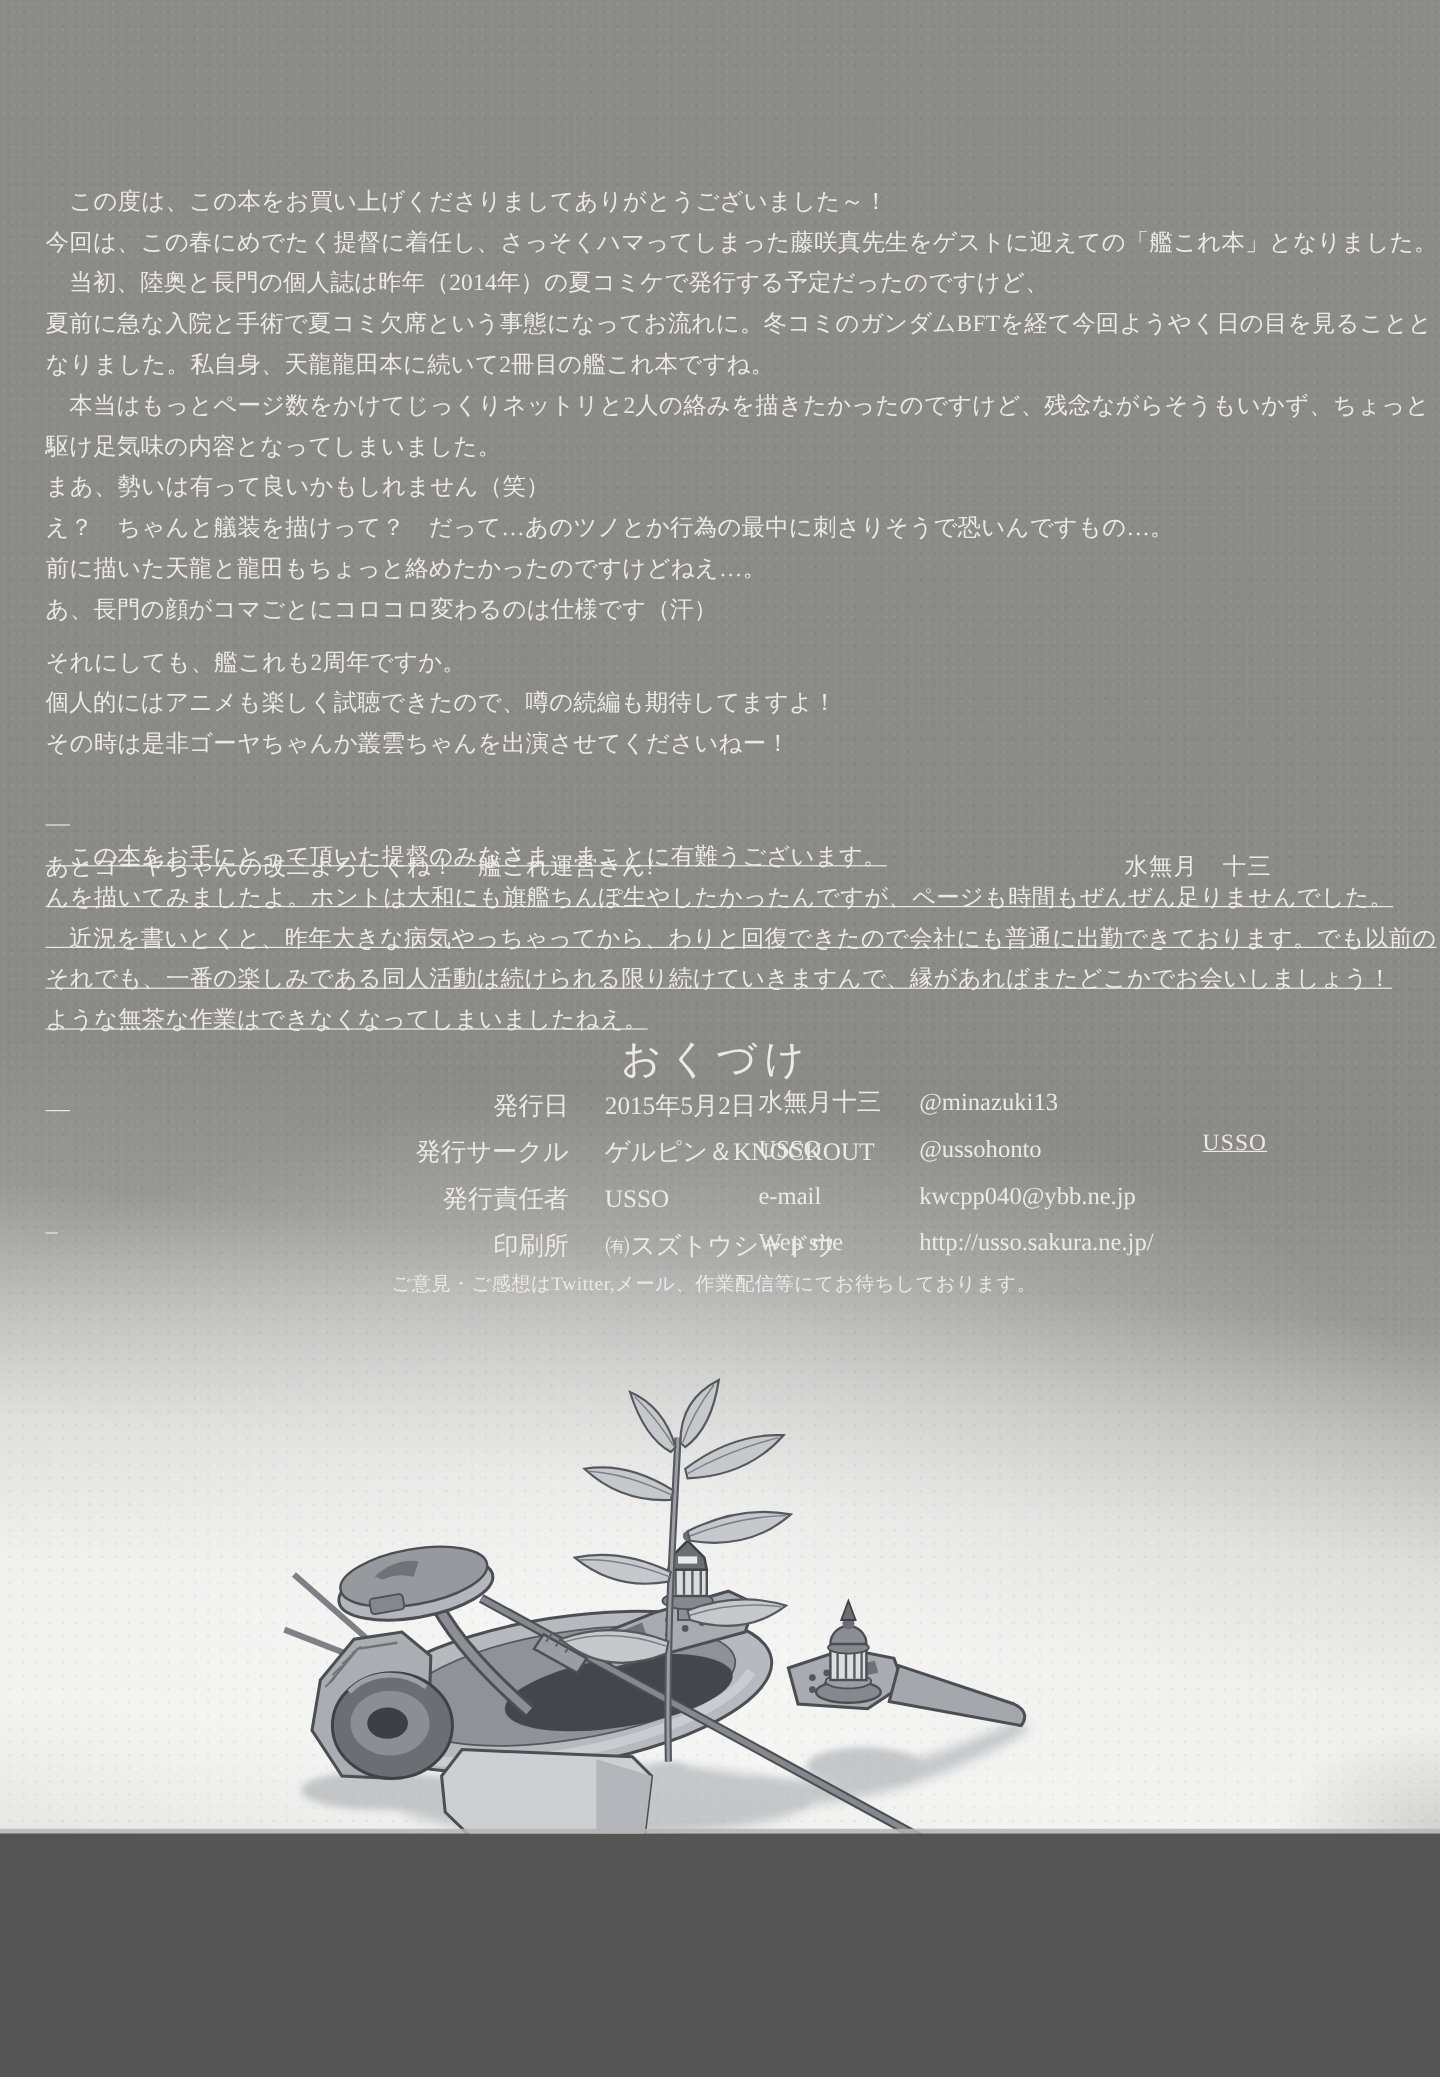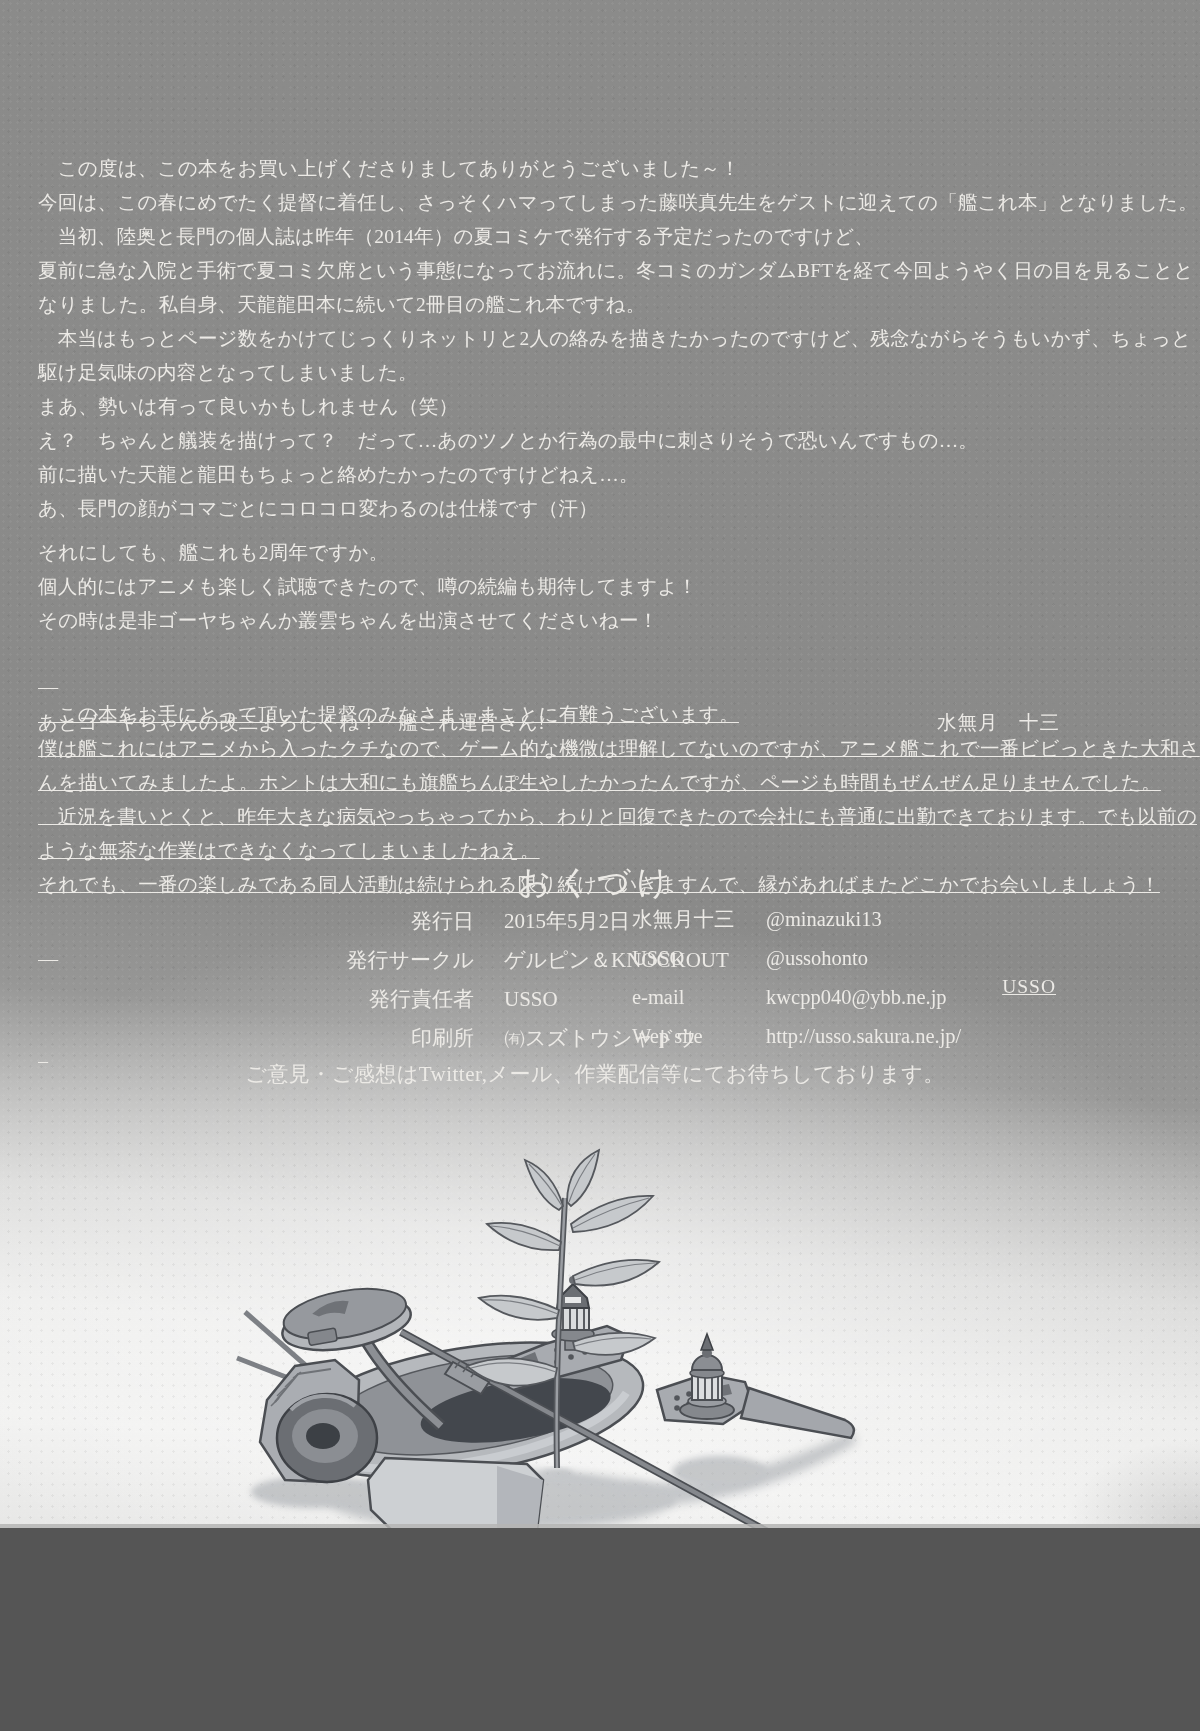--- a/index.html
+++ b/index.html
@@ -46,21 +46,21 @@
     color:#eceae6;font-size:21px;line-height:39px;
   }
   .colophon-left .lab{text-align:right;}
   .colophon-right{
     position:absolute;left:632px;top:900px;
     display:grid;grid-template-columns:118px auto;column-gap:16px;
     color:#eceae6;font-size:20.5px;line-height:39px;
   }
   .feedback{
     position:absolute;left:0;top:1060px;width:1190px;text-align:center;
-    color:#eceae6;font-size:21px;letter-spacing:.5px;
+    color:#eceae6;font-size:16px;letter-spacing:.5px;
   }
   .page-number{
     position:absolute;right:142px;top:1641px;
     color:#8f8f8f;font-size:24px;letter-spacing:2px;
   }
   .illustration{position:absolute;left:205px;top:1100px;width:660px;height:470px;}
 </style>
 </head>
 <body>
 
@@ -68,21 +68,21 @@
 
   <div class="afterword block1">
     <div class="gen-lines"><div>　この度は、この本をお買い上げくださりましてありがとうございました～！</div><div>今回は、この春にめでたく提督に着任し、さっそくハマってしまった藤咲真先生をゲストに迎えての「艦これ本」となりました。</div><div>　当初、陸奥と長門の個人誌は昨年（2014年）の夏コミケで発行する予定だったのですけど、</div><div>夏前に急な入院と手術で夏コミ欠席という事態になってお流れに。冬コミのガンダムBFTを経て今回ようやく日の目を見ることと</div><div>なりました。私自身、天龍龍田本に続いて2冊目の艦これ本ですね。</div><div>　本当はもっとページ数をかけてじっくりネットリと2人の絡みを描きたかったのですけど、残念ながらそうもいかず、ちょっと</div><div>駆け足気味の内容となってしまいました。</div><div>まあ、勢いは有って良いかもしれません（笑）</div><div>え？　ちゃんと艤装を描けって？　だって…あのツノとか行為の最中に刺さりそうで恐いんですもの…。</div><div>前に描いた天龍と龍田もちょっと絡めたかったのですけどねえ…。</div><div>あ、長門の顔がコマごとにコロコロ変わるのは仕様です（汗）</div><div>それにしても、艦これも2周年ですか。</div><div>個人的にはアニメも楽しく試聴できたので、噂の続編も期待してますよ！</div><div>その時は是非ゴーヤちゃんか叢雲ちゃんを出演させてくださいねー！</div></div>
     <div class="closing-row">
       <span>あとゴーヤちゃんの改二よろしくね！　艦これ運営さん!</span>
       <span class="sig">水無月　十三</span>
     </div>
   </div>
 
   <div class="afterword block2">
-    <div class="gen-lines"><div>　この本をお手にとって頂いた提督のみなさま、まことに有難うございます。</div><div>僕は艦これにはアニメから入ったクチなので、ゲーム的な機微は理解してないのですが、アニメ艦これで一番ビビっときた大和さ</div><div>んを描いてみましたよ。ホントは大和にも旗艦ちんぽ生やしたかったんですが、ページも時間もぜんぜん足りませんでした。</div><div>　近況を書いとくと、昨年大きな病気やっちゃってから、わりと回復できたので会社にも普通に出勤できております。でも以前の</div><div>ような無茶な作業はできなくなってしまいましたねえ。</div><div>それでも、一番の楽しみである同人活動は続けられる限り続けていきますんで、縁があればまたどこかでお会いしましょう！</div></div>
+    <div class="gen-lines"><div>　この本をお手にとって頂いた提督のみなさま、まことに有難うございます。</div><div>んを描いてみましたよ。ホントは大和にも旗艦ちんぽ生やしたかったんですが、ページも時間もぜんぜん足りませんでした。</div><div>　近況を書いとくと、昨年大きな病気やっちゃってから、わりと回復できたので会社にも普通に出勤できております。でも以前の</div><div>それでも、一番の楽しみである同人活動は続けられる限り続けていきますんで、縁があればまたどこかでお会いしましょう！</div><div>ような無茶な作業はできなくなってしまいましたねえ。</div></div>
     <div class="sig-row">USSO</div>
   </div>
 
   <div class="colophon-title">おくづけ</div>
 
   <div class="colophon-left">
     <div class="lab">発行日</div>
     <div class="val">2015年5月2日</div>
     <div class="lab">発行サークル</div>
     <div class="val">ゲルピン＆KNOCKOUT</div>

